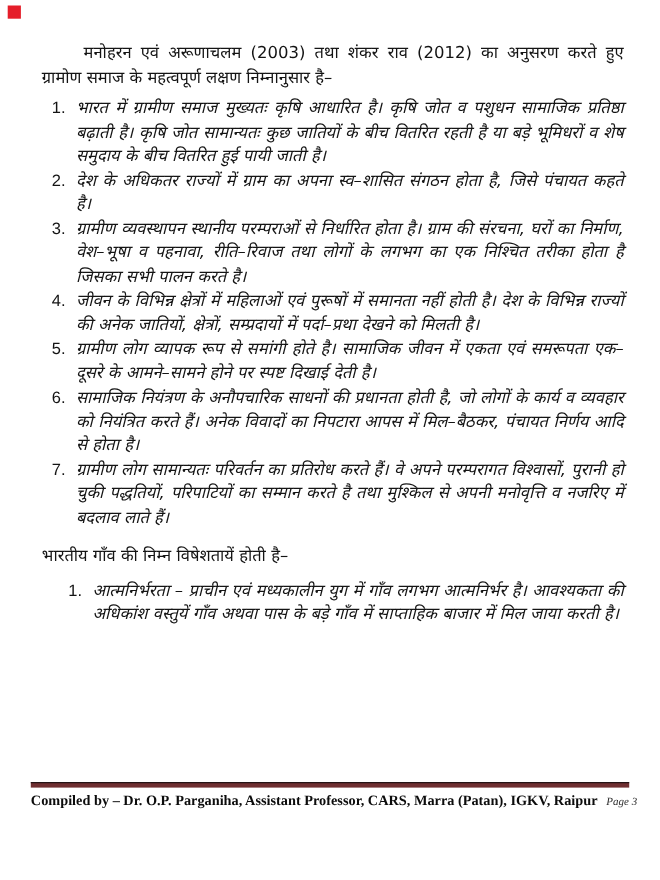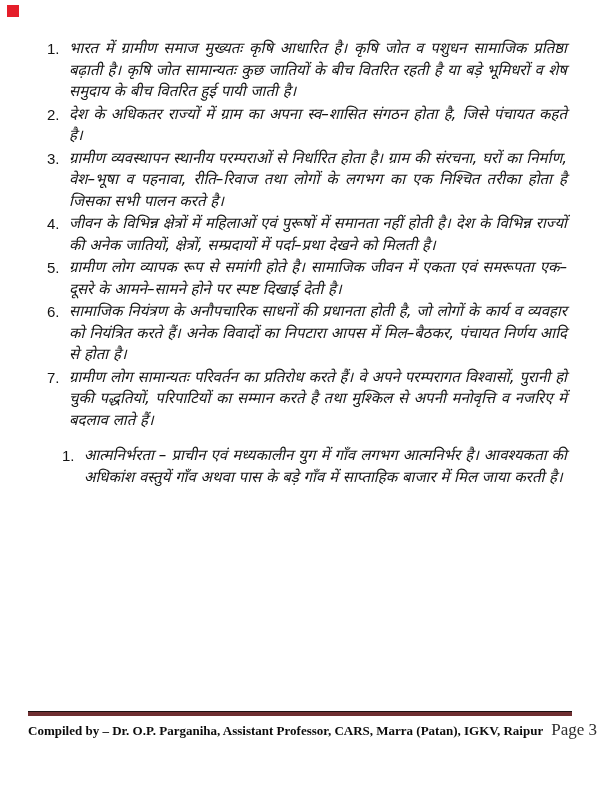--- a/index.html
+++ b/index.html
@@ -50,32 +50,34 @@
     border-top: 1.5px solid #1c1011;
     margin-bottom: 4px;
   }
   .footer-line {
     font-family: "Liberation Serif", serif;
     font-size: 13px; font-weight: bold; color: #0c0c0c;
     display: flex; align-items: baseline; justify-content: space-between;
     white-space: nowrap;
   }
   .page-num {
-    font-weight: normal; font-size: 17px; color: #2e2e2e;
+    font-weight: normal; font-size: 10px; color: #2e2e2e;
     margin-left: 8px;
+    font-style: italic;
   }
 </style>
 </head>
 <body>
 
 <div class="corner-marker" style="background: rgb(229, 30, 42);"></div>
 
 <div class="page-body">
 
 
+  <p class="intro-para">मनोहरन एवं अरूणाचलम (2003) तथा शंकर राव (2012) का अनुसरण करते हुए ग्रामोण समाज के महत्वपूर्ण लक्षण निम्नानुसार है–</p>
 
   <div class="num-list">
     <div class="num-item">
       <span class="num">1.</span>
       <div class="txt">भारत में ग्रामीण समाज मुख्यतः कृषि आधारित है। कृषि जोत व पशुधन सामाजिक प्रतिष्ठा बढ़ाती है। कृषि जोत सामान्यतः कुछ जातियों के बीच वितरित रहती है या बड़े भूमिधरों व शेष समुदाय के बीच वितरित हुई पायी जाती है।</div>
     </div>
     <div class="num-item">
       <span class="num">2.</span>
       <div class="txt">देश के अधिकतर राज्यों में ग्राम का अपना स्व–शासित संगठन होता है, जिसे पंचायत कहते है।</div>
     </div>
@@ -97,20 +99,21 @@
     </div>
     <div class="num-item">
       <span class="num">7.</span>
       <div class="txt">ग्रामीण लोग सामान्यतः परिवर्तन का प्रतिरोध करते हैं। वे अपने परम्परागत विश्वासों, पुरानी हो चुकी पद्धतियों, परिपाटियों का सम्मान करते है तथा मुश्किल से अपनी मनोवृत्ति व नजरिए में बदलाव लाते हैं।</div>
     </div>
   </div>
 
   <div class="section-gap"></div>
 
 
+  <p class="intro-line">भारतीय गाँव की निम्न विषेशतायें होती है–</p>
 
   <div class="num-list indented">
     <div class="num-item">
       <span class="num">1.</span>
       <div class="txt">आत्मनिर्भरता – प्राचीन एवं मध्यकालीन युग में गाँव लगभग आत्मनिर्भर है। आवश्यकता की अधिकांश वस्तुयें गाँव अथवा पास के बड़े गाँव में साप्ताहिक बाजार में मिल जाया करती है।</div>
     </div>
   </div>
 
 </div>
 

